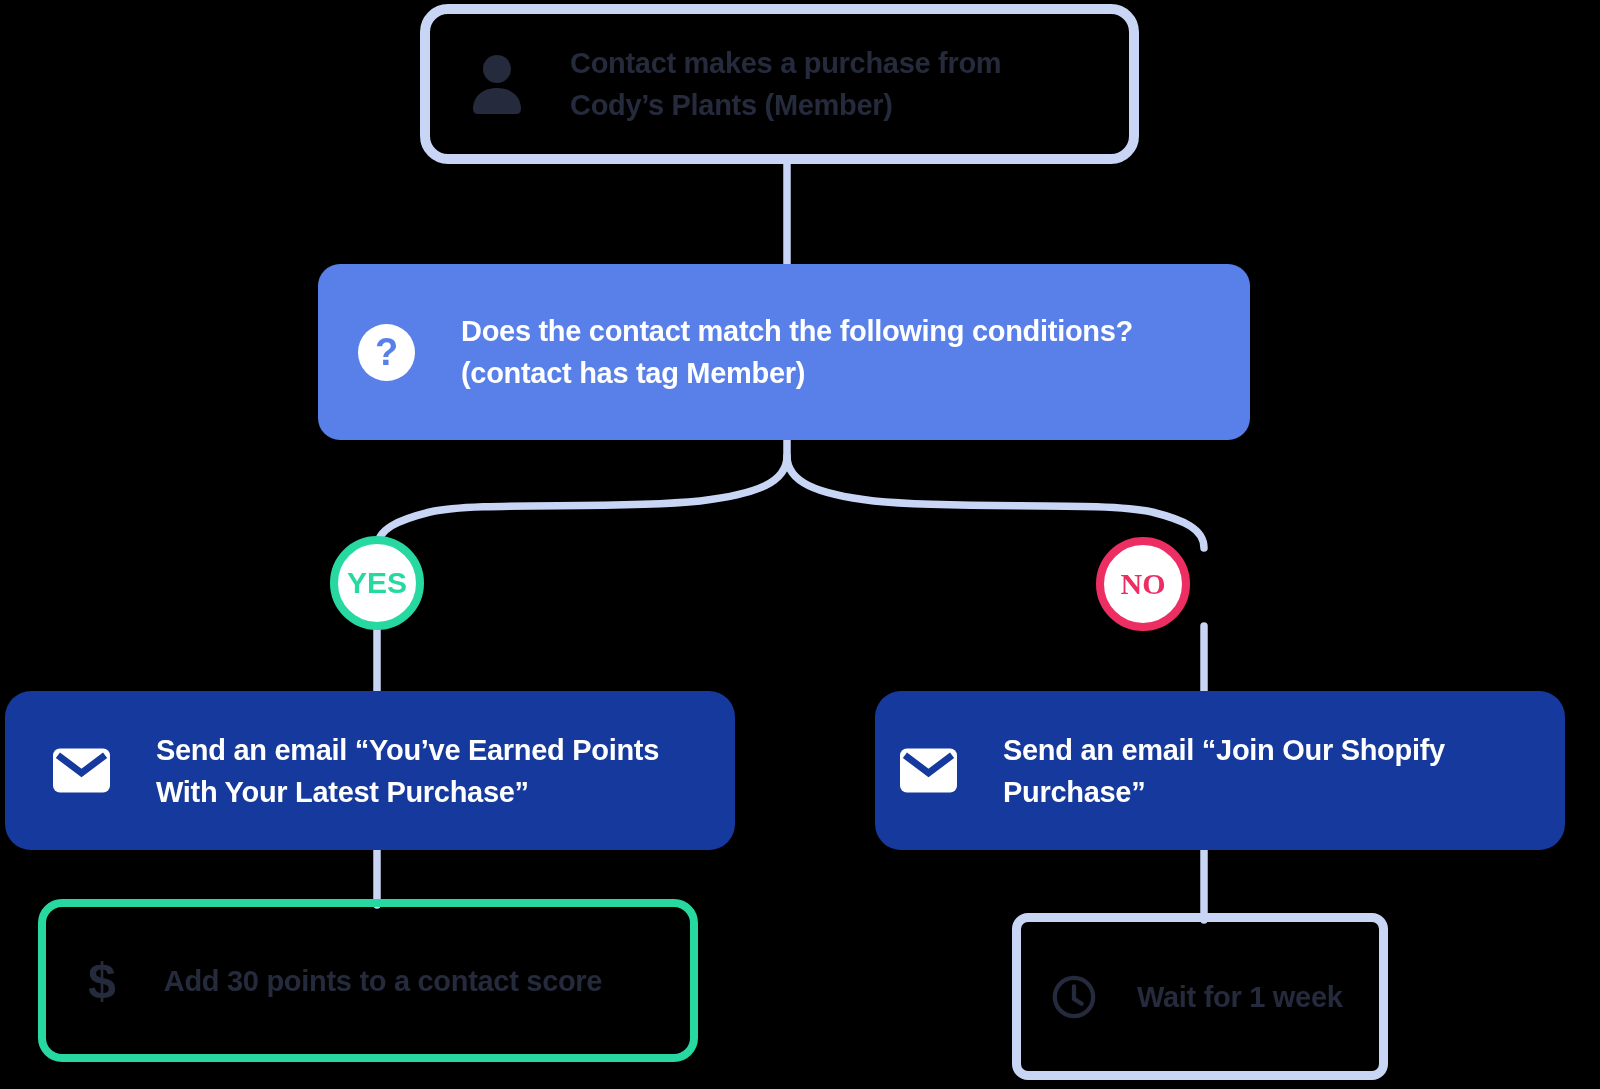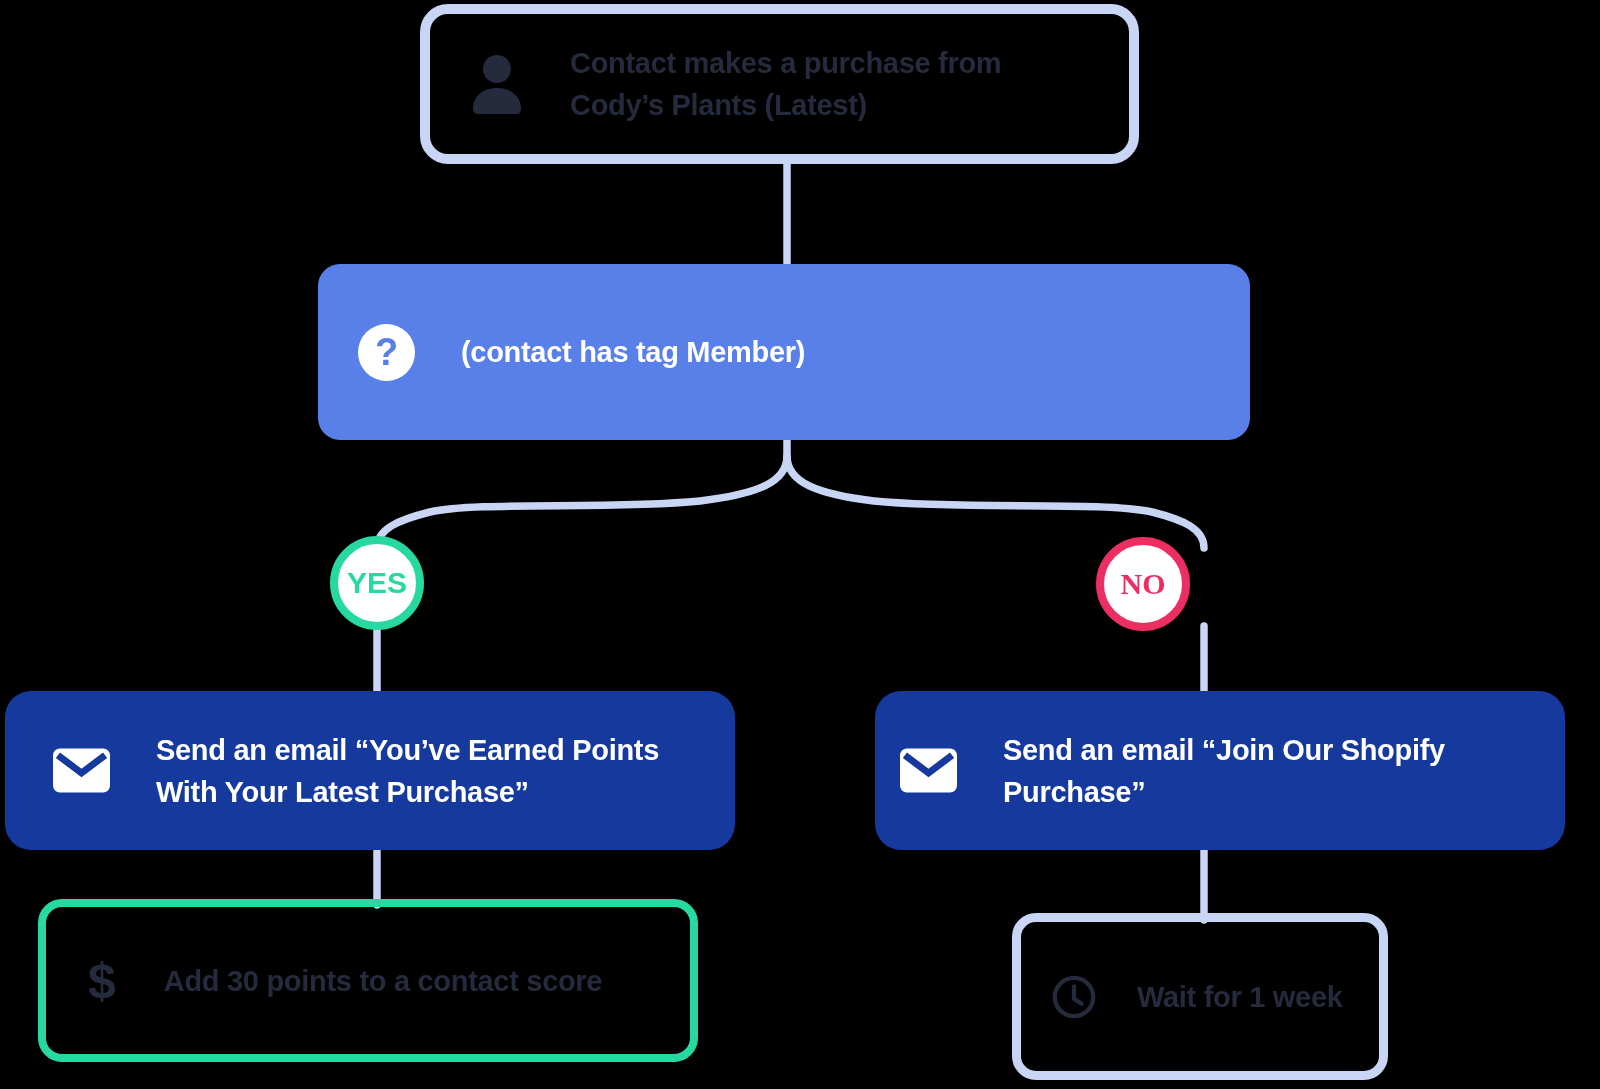--- a/index.html
+++ b/index.html
@@ -98,21 +98,21 @@
   .dollar {
     font-weight: bold; font-size: 50px;
     margin-right: 48px;
     color: var(--dark-text, #252B3D);
   }
 
   
   .wait {
     left: 1012px; top: 913px; width: 376px; height: 167px;
     border: 9px solid var(--light-border, #C9D5F5);
-    border-radius: 24px;
+    border-radius: 16px;
     padding-left: 30px;
     color: var(--dark-text, #252B3D);
   }
   .wait .icon-wrap { width: 46px; margin-right: 40px; flex: none; }
 
   .icon-wrap svg { display: block; }
   .person-fill { fill: var(--dark-text, #252B3D); }
   .env-body { fill: #fff; }
   .env-flap { stroke: var(--action-navy, #15399C); stroke-width: 7; fill: none; }
   .clock-stroke { stroke: var(--dark-text, #252B3D); fill: none; }
@@ -134,27 +134,28 @@
 
   <div class="node trigger">
     <span class="icon-wrap">
       <svg width="58" height="62" viewBox="0 0 58 62">
         <circle class="person-fill" cx="29" cy="16" r="14"></circle>
         <path class="person-fill" d="M29 35 C14 35 5 44 5 56 C5 59 7 61 10 61 L48 61 C51 61 53 59 53 56 C53 44 44 35 29 35 Z"></path>
       </svg>
     </span>
     <div class="txt">
       <div>Contact makes a purchase from</div>
-      <div>Cody’s Plants (Latest)</div>
+      <div>Cody’s Plants (Member)</div>
     </div>
   </div>
 
   <div class="node condition">
     <span class="q-circle">?</span>
     <div class="txt">
+      <div>Does the contact match the following conditions?</div>
       <div>(contact has tag Member)</div>
     </div>
   </div>
 
   <div class="badge yes">YES</div>
   <div class="badge no">NO</div>
 
   <div class="node email left">
     <span class="icon-wrap">
       <svg width="57" height="45" viewBox="0 0 58 45">

